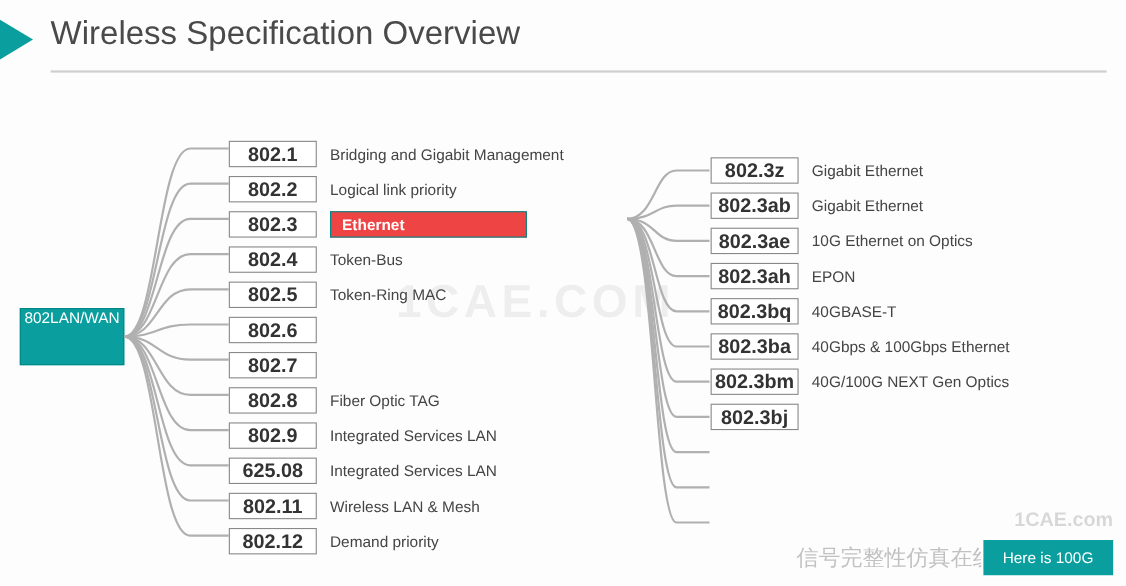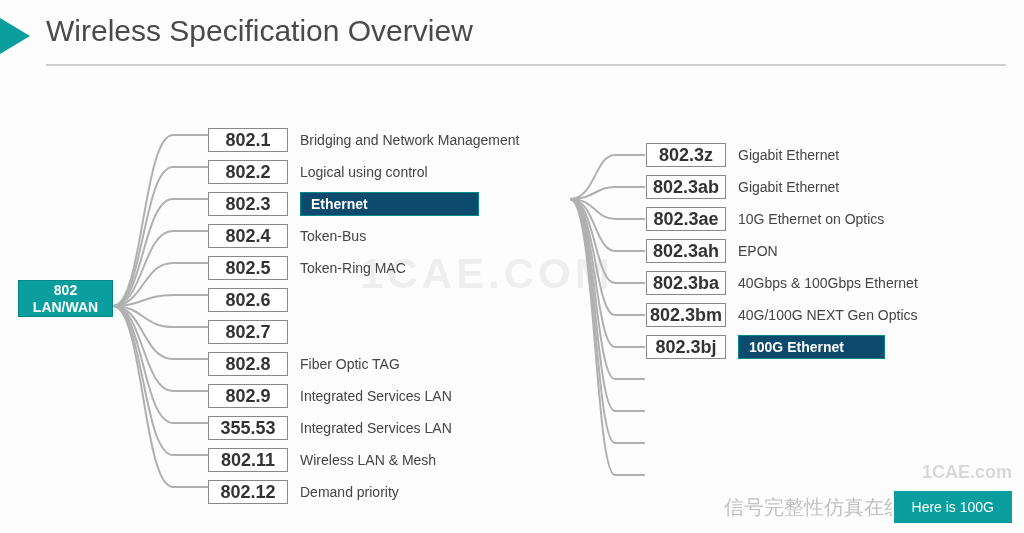--- a/index.html
+++ b/index.html
@@ -40,28 +40,28 @@
     width: 960px;
     height: 2px;
     background: #cfcfcf;
   }
   
   .root-box {
     position: absolute;
     left: 18px;
     top: 280px;
     width: 95px;
-    height: 37px;
+    height: 52px;
     background: #0a9e9e;
     color: #fff;
     font-size: 14px;
-    font-weight: 700;
+    font-weight: 400;
     text-align: center;
     display: flex;
-    flex-direction: column;
+    flex-direction: row;
     justify-content: center;
     line-height: 1.2;
     border: 1px solid #088;
   }
   
   .col {
     position: absolute;
   }
   .col-1 { left: 208px; top: 125px; }
   .col-2 { left: 646px; top: 140px; }
@@ -83,21 +83,21 @@
     background: #fff;
     margin-right: 12px;
     flex-shrink: 0;
   }
   .label {
     font-size: 14px;
     color: #444;
     white-space: nowrap;
   }
   .label.highlighted {
-    background: #0c4a6e;
+    background: #ef4444;
     color: #fff;
     font-weight: 700;
     padding: 3px 110px 3px 10px;
     border: 1px solid #088;
   }
   .label.highlighted.short {
     padding-right: 40px;
   }
   
   svg.connector {
@@ -190,25 +190,25 @@
   <path d="M0,64 C25,64 25,212 45,212 L75,212"></path>
   <path d="M0,64 C25,64 25,244 45,244 L75,244"></path>
   <path d="M0,64 C25,64 25,276 45,276 L75,276"></path>
   <path d="M0,64 C25,64 25,308 45,308 L75,308"></path>
   <path d="M0,64 C25,64 25,340 45,340 L75,340"></path>
 </svg>
 
 <div class="col col-1" id="col1">
     <div class="row">
       <div class="code-box">802.1</div>
-      <div class="label">Bridging and Network Management</div>
+      <div class="label">Bridging and Gigabit Management</div>
     </div>
     <div class="row">
       <div class="code-box">802.2</div>
-      <div class="label">Logical using control</div>
+      <div class="label">Logical link priority</div>
     </div>
     <div class="row">
       <div class="code-box">802.3</div>
       <div class="label highlighted">Ethernet</div>
     </div>
     <div class="row">
       <div class="code-box">802.4</div>
       <div class="label">Token-Bus</div>
     </div>
     <div class="row">
@@ -223,21 +223,21 @@
     </div>
     <div class="row">
       <div class="code-box">802.8</div>
       <div class="label">Fiber Optic TAG</div>
     </div>
     <div class="row">
       <div class="code-box">802.9</div>
       <div class="label">Integrated Services LAN</div>
     </div>
     <div class="row">
-      <div class="code-box">355.53</div>
+      <div class="code-box">625.08</div>
       <div class="label">Integrated Services LAN</div>
     </div>
     <div class="row">
       <div class="code-box">802.11</div>
       <div class="label">Wireless LAN &amp; Mesh</div>
     </div>
     <div class="row">
       <div class="code-box">802.12</div>
       <div class="label">Demand priority</div>
     </div>
@@ -254,26 +254,29 @@
     </div>
     <div class="row">
       <div class="code-box">802.3ae</div>
       <div class="label">10G Ethernet on Optics</div>
     </div>
     <div class="row">
       <div class="code-box">802.3ah</div>
       <div class="label">EPON</div>
     </div>
     <div class="row">
+      <div class="code-box">802.3bq</div>
+      <div class="label">40GBASE-T</div>
+    </div>
+    <div class="row">
       <div class="code-box">802.3ba</div>
       <div class="label">40Gbps &amp; 100Gbps Ethernet</div>
     </div>
     <div class="row">
       <div class="code-box">802.3bm</div>
       <div class="label">40G/100G NEXT Gen Optics</div>
     </div>
     <div class="row">
       <div class="code-box">802.3bj</div>
-      <div class="label highlighted short">100G Ethernet</div>
     </div>
   </div>
 
 <div class="callout">Here is 100G</div>
 
 </body></html>

